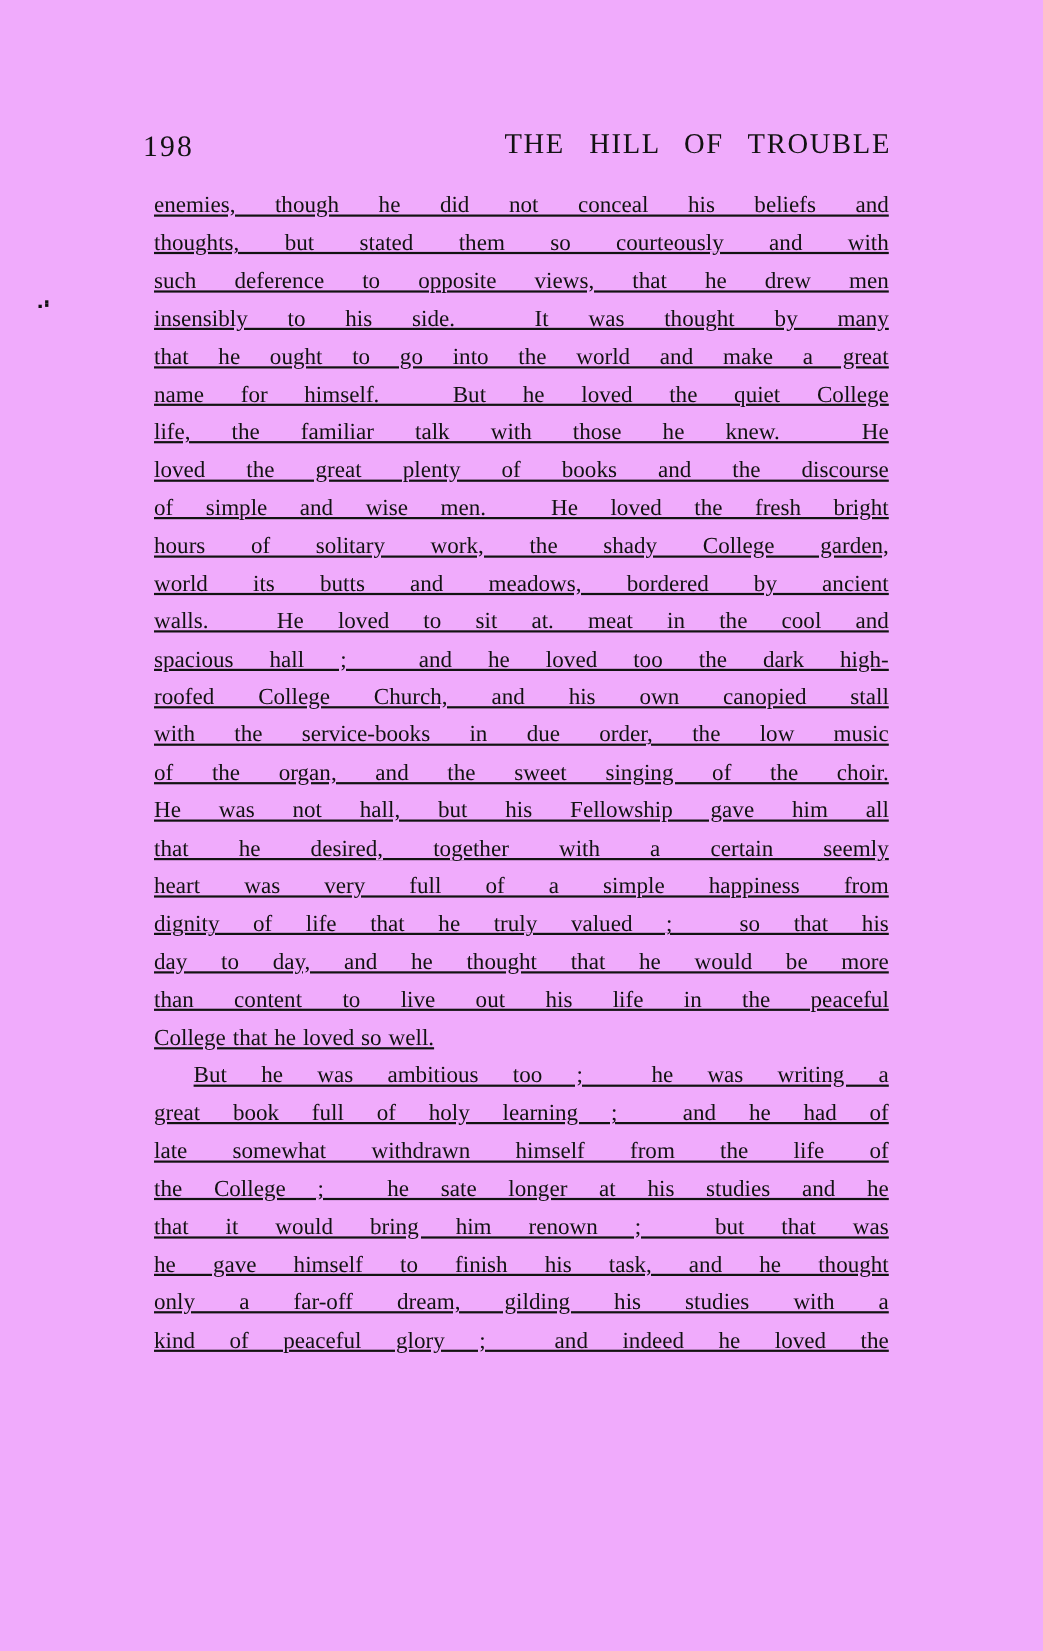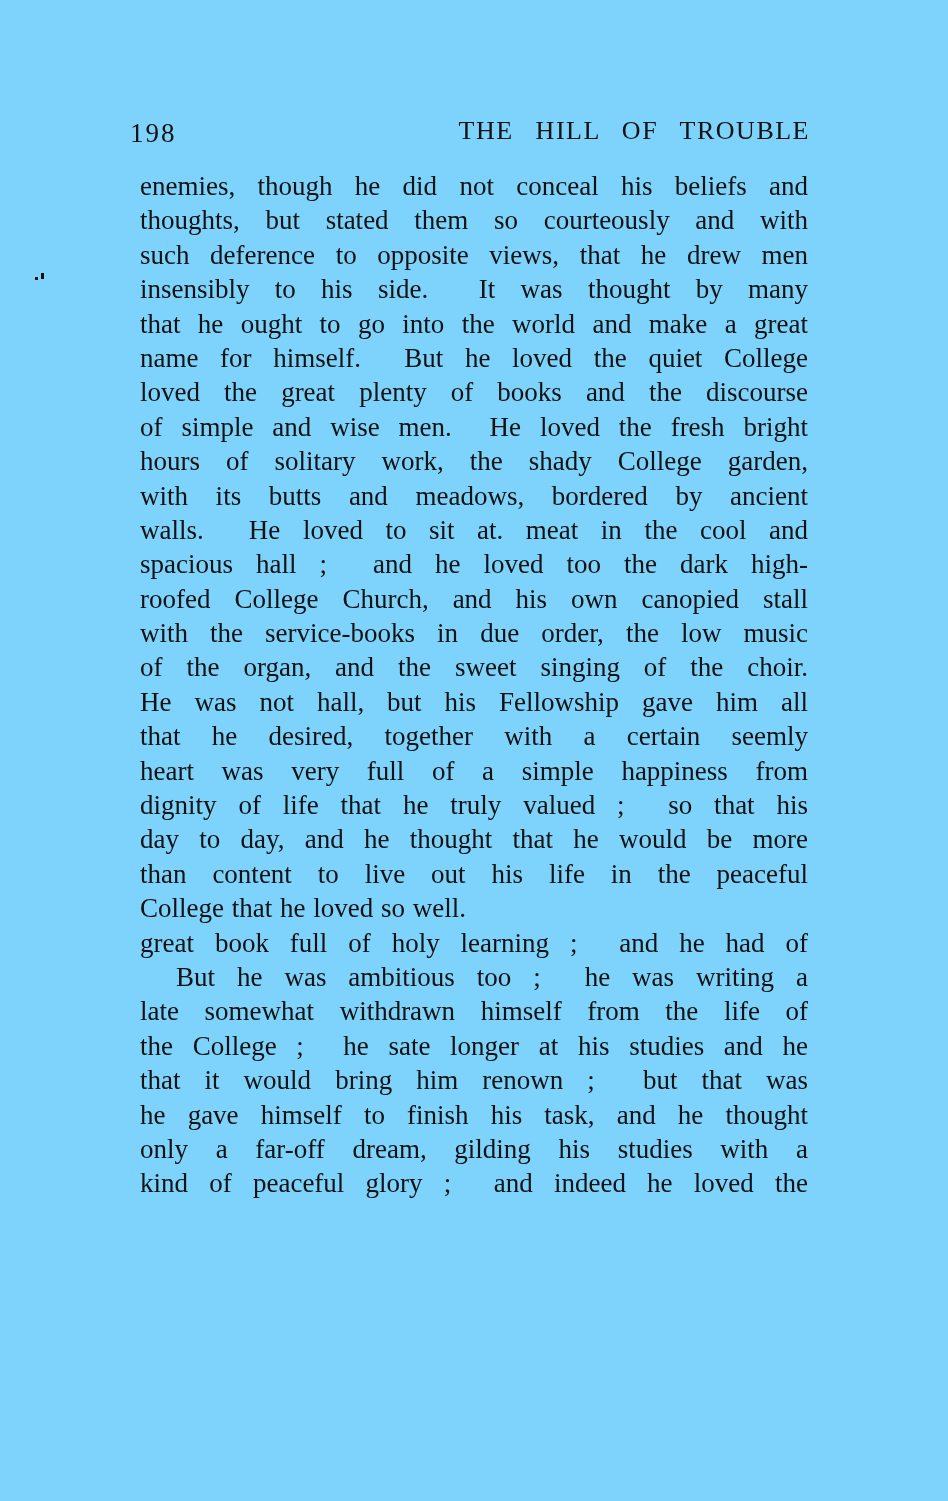--- a/index.html
+++ b/index.html
@@ -11,21 +11,21 @@
     height: 1501px;
     background: #ffffff;
     position: relative;
     overflow: hidden;
     font-family: "Liberation Serif", "DejaVu Serif", serif;
     color: #121212;
   }
   .scan-page {
     position: absolute;
     inset: 0;
-    background: #7dd3fc;
+    background: #f0abfc;
   }
   
   .running-head {
     position: absolute;
     left: 130px;
     top: 116px;
     width: 680px;
     height: 36px;
   }
   .page-number {
@@ -47,28 +47,29 @@
     white-space: nowrap;
   }
   
   .text-block {
     position: absolute;
     left: 140px;
     top: 169px;
     width: 668px;
   }
   .line {
-    font-size: 27px;
+    font-size: 21px;
     line-height: 34.4px;
     height: 34.4px;
     white-space: nowrap;
     text-align: justify;
     text-align-last: justify;
     -moz-text-align-last: justify;
     word-spacing: 1px;
+    text-decoration: underline;
   }
   .line.para-end {
     text-align-last: left;
     -moz-text-align-last: left;
   }
   .line.indent {
     padding-left: 36px;
   }
   
   .ink-speck {
@@ -91,38 +92,39 @@
     <span class="running-title">THE HILL OF TROUBLE</span>
   </div>
 
   <div class="text-block">
       <div class="line">enemies, though he did not conceal his beliefs and</div>
       <div class="line">thoughts, but stated them so courteously and with</div>
       <div class="line">such deference to opposite views, that he drew men</div>
       <div class="line">insensibly to his side.&nbsp; It was thought by many</div>
       <div class="line">that he ought to go into the world and make a great</div>
       <div class="line">name for himself.&nbsp; But he loved the quiet College</div>
+      <div class="line">life, the familiar talk with those he knew.&nbsp; He</div>
       <div class="line">loved the great plenty of books and the discourse</div>
       <div class="line">of simple and wise men.&nbsp; He loved the fresh bright</div>
       <div class="line">hours of solitary work, the shady College garden,</div>
-      <div class="line">with its butts and meadows, bordered by ancient</div>
+      <div class="line">world its butts and meadows, bordered by ancient</div>
       <div class="line">walls.&nbsp; He loved to sit at. meat in the cool and</div>
       <div class="line">spacious hall ;&nbsp; and he loved too the dark high-</div>
       <div class="line">roofed College Church, and his own canopied stall</div>
       <div class="line">with the service-books in due order, the low music</div>
       <div class="line">of the organ, and the sweet singing of the choir.</div>
       <div class="line">He was not hall, but his Fellowship gave him all</div>
       <div class="line">that he desired, together with a certain seemly</div>
       <div class="line">heart was very full of a simple happiness from</div>
       <div class="line">dignity of life that he truly valued ;&nbsp; so that his</div>
       <div class="line">day to day, and he thought that he would be more</div>
       <div class="line">than content to live out his life in the peaceful</div>
       <div class="line para-end">College that he loved so well.</div>
+      <div class="line indent">But he was ambitious too ;&nbsp; he was writing a</div>
       <div class="line">great book full of holy learning ;&nbsp; and he had of</div>
-      <div class="line indent">But he was ambitious too ;&nbsp; he was writing a</div>
       <div class="line">late somewhat withdrawn himself from the life of</div>
       <div class="line">the College ;&nbsp; he sate longer at his studies and he</div>
       <div class="line">that it would bring him renown ;&nbsp; but that was</div>
       <div class="line">he gave himself to finish his task, and he thought</div>
       <div class="line">only a far-off dream, gilding his studies with a</div>
       <div class="line">kind of peaceful glory ;&nbsp; and indeed he loved the</div>
     </div>
 
   <div class="ink-speck"></div>
 

